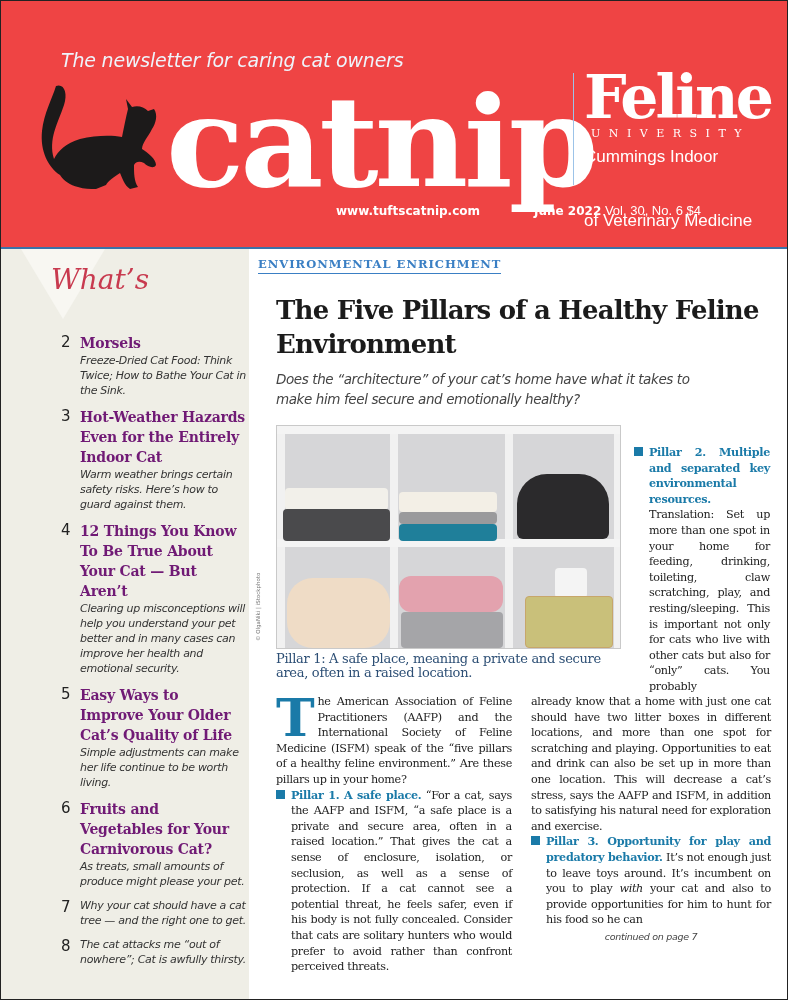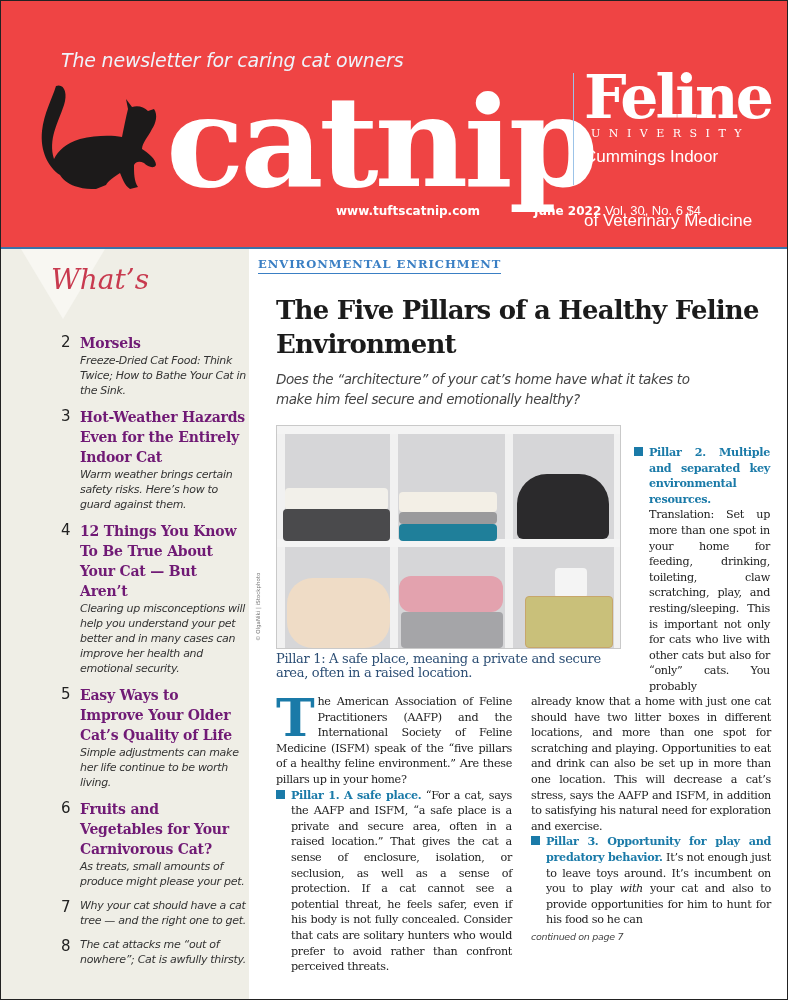--- a/index.html
+++ b/index.html
@@ -46,21 +46,21 @@
 
   .body-text { font-family: "DejaVu Serif", serif; font-size: 11.2px; line-height: 15.6px; color: #222; text-align: justify; letter-spacing: -0.3px; }
   .blue-lead { color: #1a7aa8; font-weight: bold; }
   .bullet { display: inline-block; width: 9px; height: 9px; background: #1a7aa8; margin-right: 6px; vertical-align: 0px; }
 
   .col-right-top { position: absolute; left: 633px; top: 444px; width: 136px; }
   .col-left { position: absolute; left: 275px; top: 693px; width: 236px; }
   .col-mid { position: absolute; left: 530px; top: 693px; width: 240px; }
   .dropcap { float: left; font-family: "DejaVu Serif", serif; font-weight: bold; font-size: 52px; line-height: 44px; color: #1a7aa8; margin-right: 3px; margin-top: 2px; }
   .indent-para { padding-left: 15px; text-indent: -15px; }
-  .continued { text-align: left; font-family: "DejaVu Sans", sans-serif; font-style: italic; font-size: 9.5px; color: #444; margin-top: 1px; }
+  .continued { text-align: center; font-family: "DejaVu Sans", sans-serif; font-style: italic; font-size: 9.5px; color: #444; margin-top: 1px; }
 </style>
 </head>
 <body>
 
 <div class="page">
 
   <div class="masthead">
     <div class="tagline">The newsletter for caring cat owners</div>
     <svg class="cat-silhouette" viewBox="0 0 135 115">
       <path d="M22 5 C30 2 34 12 30 24 C24 42 14 58 20 78 C24 70 32 62 46 58 C62 54 78 54 88 56 C90 46 92 36 94 28 L92 18 L98 26 C104 24 110 26 114 30 L120 28 C124 34 122 42 118 48 C114 56 108 62 108 68 C114 72 122 78 122 84 C120 88 114 86 110 82 C106 80 102 80 100 84 C100 92 100 100 104 106 L96 108 C90 104 88 96 86 92 C80 96 74 100 72 104 L62 108 C56 108 50 108 44 106 C36 104 30 100 26 94 C14 86 6 70 8 50 C10 32 18 18 22 5 Z" fill="#1c1a1a"></path>

